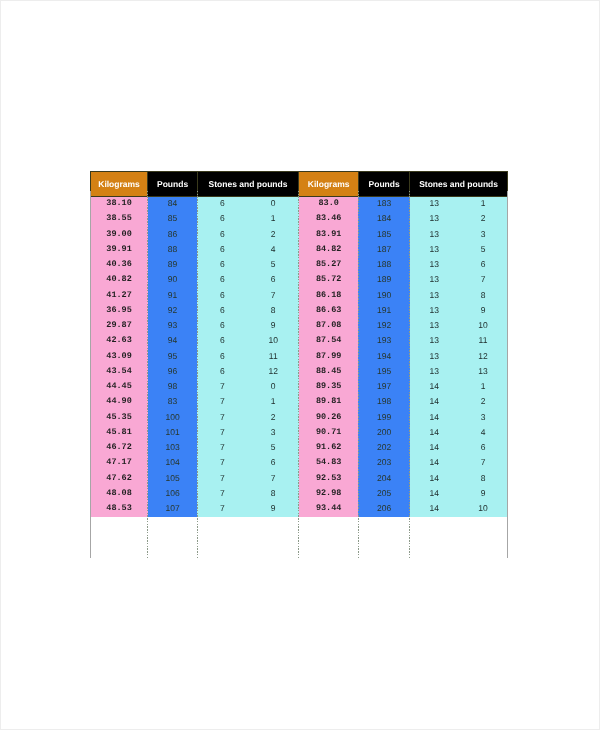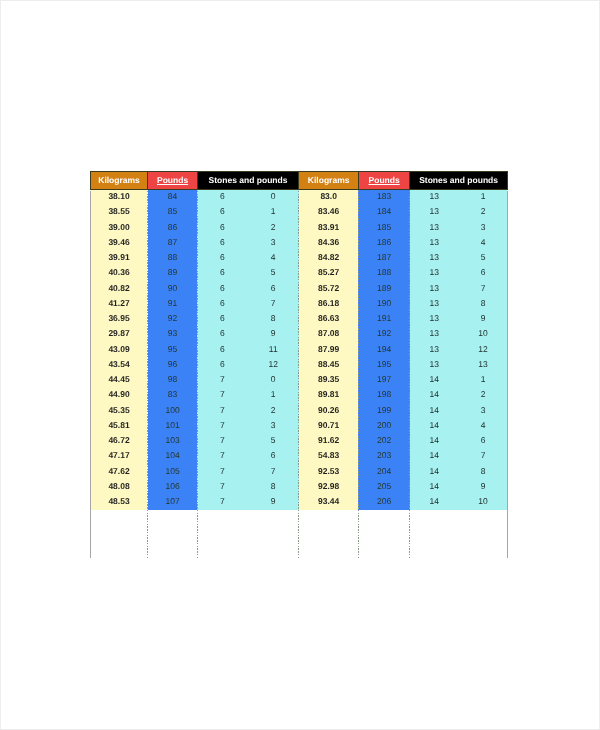--- a/index.html
+++ b/index.html
@@ -32,47 +32,47 @@
     top: 169.9px;
     width: 417.4px;
   }
   table.conv {
     border-collapse: collapse;
     table-layout: fixed;
     width: 417.4px;
     border-spacing: 0;
   }
   table.conv th {
-    height: 18px;
+    height: 25px;
     padding: 0;
     font-size: 8.5px;
     font-weight: bold;
     color: #ffffff;
     text-align: center;
     border: 1px solid #3a3a1c;
     box-sizing: border-box;
     line-height: 16px;
     vertical-align: middle;
     padding-bottom: 0.4px;
   }
   th.kg-h  { background: #d48114; }
-  th.lb-h  { background: #ef4444; text-decoration: underline; }
+  th.lb-h  { background: #000000; }
   th.sp-h  { background: #000000; }
 
   table.conv td {
     height: 15.25px;
     padding: 0;
     font-size: 8.5px;
     text-align: center;
     box-sizing: border-box;
     line-height: 13.8px;
     vertical-align: middle;
     border: 0;
   }
-  td.kg { background: #fef9c3; color: #1f1f1f; font-weight: bold; }
+  td.kg { background: #f9a8d4; color: #1f1f1f; font-weight: bold; font-family: Liberation Mono, monospace; }
   td.lb { background: #3b82f6; color: #27362b; }
   td.st { background: #a8f1f1; color: #20302f; }
   td.pd { background: #a8f1f1; color: #20302f; }
 
   
   .vline {
     position: absolute;
     width: 1px;
     top: 20.5px;
     height: 366.8px;
@@ -135,30 +135,20 @@
           <td class="kg">39.00</td>
           <td class="lb">86</td>
           <td class="st">6</td>
           <td class="pd">2</td>
           <td class="kg">83.91</td>
           <td class="lb">185</td>
           <td class="st">13</td>
           <td class="pd">3</td>
         </tr>
         <tr>
-          <td class="kg">39.46</td>
-          <td class="lb">87</td>
-          <td class="st">6</td>
-          <td class="pd">3</td>
-          <td class="kg">84.36</td>
-          <td class="lb">186</td>
-          <td class="st">13</td>
-          <td class="pd">4</td>
-        </tr>
-        <tr>
           <td class="kg">39.91</td>
           <td class="lb">88</td>
           <td class="st">6</td>
           <td class="pd">4</td>
           <td class="kg">84.82</td>
           <td class="lb">187</td>
           <td class="st">13</td>
           <td class="pd">5</td>
         </tr>
         <tr>
@@ -203,20 +193,30 @@
         </tr>
         <tr>
           <td class="kg">29.87</td>
           <td class="lb">93</td>
           <td class="st">6</td>
           <td class="pd">9</td>
           <td class="kg">87.08</td>
           <td class="lb">192</td>
           <td class="st">13</td>
           <td class="pd">10</td>
+        </tr>
+        <tr>
+          <td class="kg">42.63</td>
+          <td class="lb">94</td>
+          <td class="st">6</td>
+          <td class="pd">10</td>
+          <td class="kg">87.54</td>
+          <td class="lb">193</td>
+          <td class="st">13</td>
+          <td class="pd">11</td>
         </tr>
         <tr>
           <td class="kg">43.09</td>
           <td class="lb">95</td>
           <td class="st">6</td>
           <td class="pd">11</td>
           <td class="kg">87.99</td>
           <td class="lb">194</td>
           <td class="st">13</td>
           <td class="pd">12</td>

